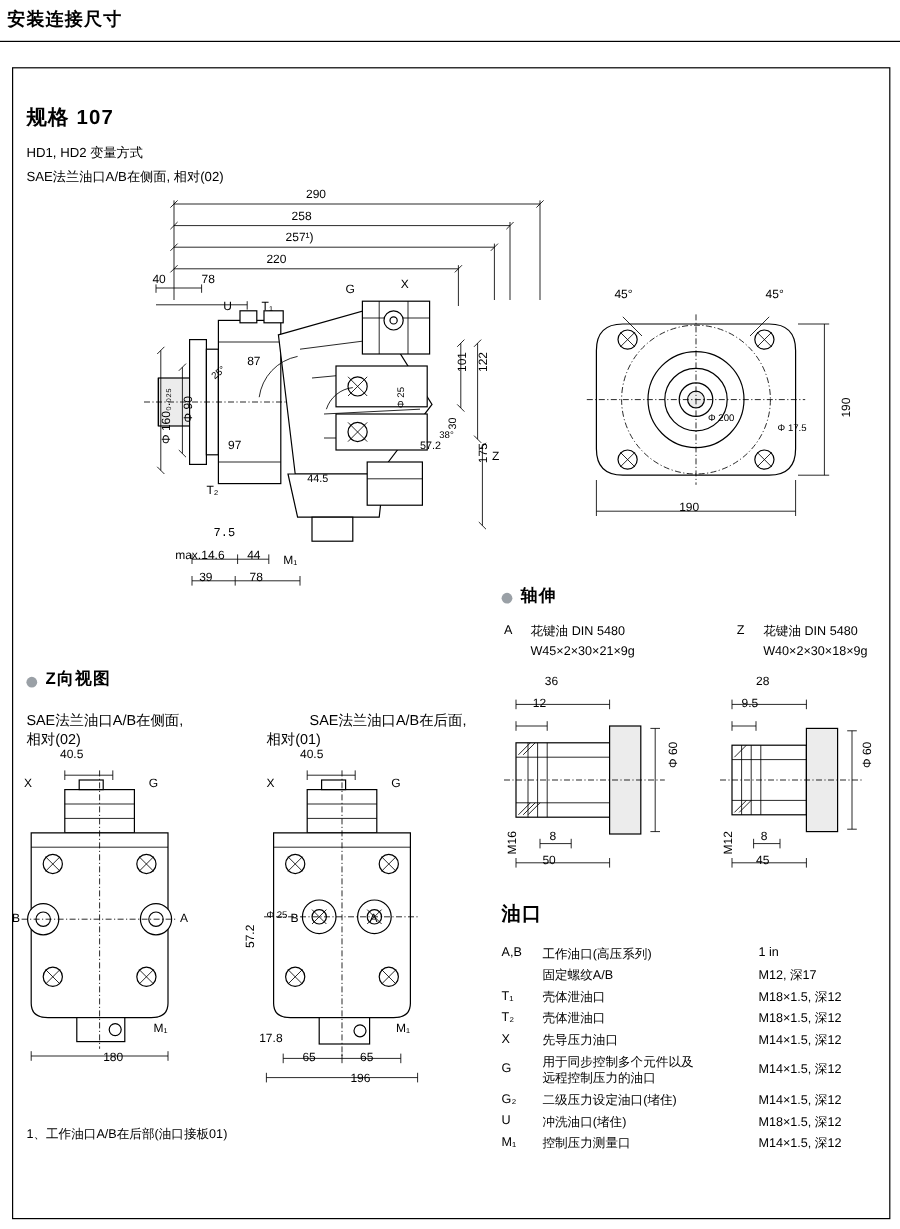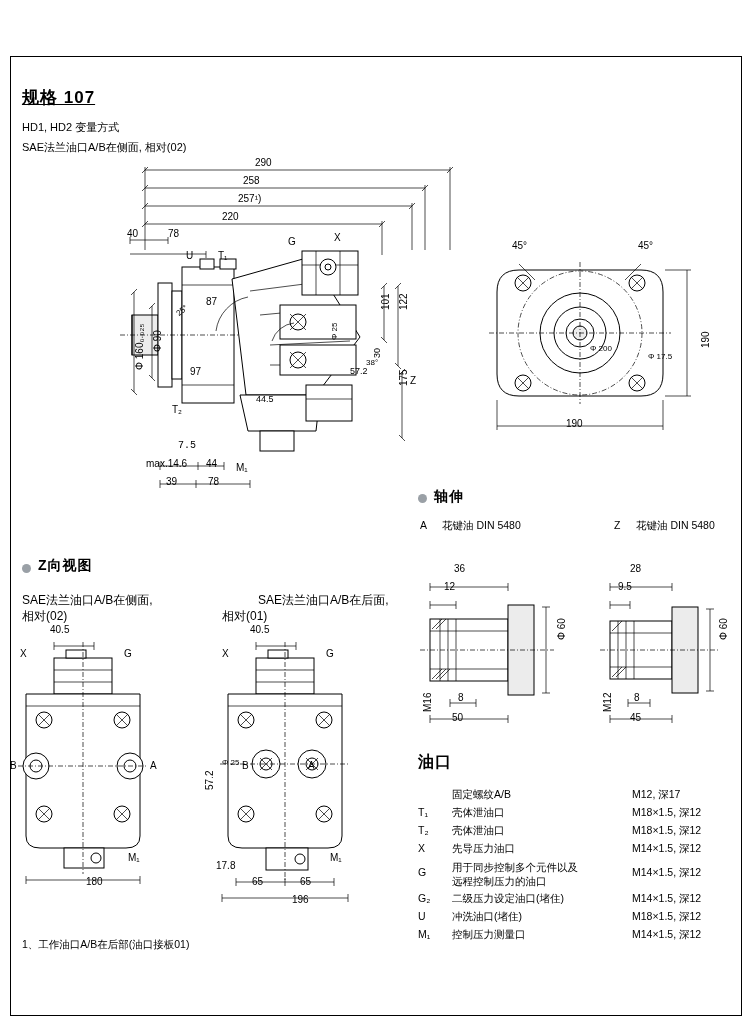--- a/index.html
+++ b/index.html
@@ -18,21 +18,21 @@
   .hdr-title{
     position:absolute;left:6px;top:7px;font-size:15px;font-weight:bold;letter-spacing:1px;
   }
 
   
   .frame{
     position:absolute;left:10px;top:56px;width:730px;height:958px;
     border:1px solid #000;
   }
 
-  .spec-title{position:absolute;left:22px;top:86px;font-size:17px;font-weight:bold;letter-spacing:1px;text-decoration:underline;}
+  .spec-title{position:absolute;left:22px;top:86px;font-size:17px;font-weight:bold;letter-spacing:1px;}
   .sub1{position:absolute;left:22px;top:120px;font-size:11px;}
   .sub2{position:absolute;left:22px;top:140px;font-size:11px;}
 
   
   .t{position:absolute;font-size:10px;white-space:nowrap;}
   .t9{position:absolute;font-size:9px;white-space:nowrap;}
   .t8{position:absolute;font-size:8px;white-space:nowrap;}
   .t11{position:absolute;font-size:12px;white-space:nowrap;}
 
   
@@ -59,20 +59,23 @@
   .shaft-tbl{position:absolute;left:418px;top:516px;font-size:10.5px;}
   .shaft-tbl td{padding:1px 0;vertical-align:top;font-size:10.5px;}
 
   .footnote{position:absolute;left:22px;top:938px;font-size:10.5px;}
 </style>
 </head>
 <body>
 
 <div class="page">
 
+  <div class="hdr">
+    <div class="hdr-title">安装连接尺寸</div>
+  </div>
 
   <div class="frame"></div>
 
   <div class="spec-title">规格 107</div>
   <div class="sub1">HD1, HD2  变量方式</div>
   <div class="sub2">SAE法兰油口A/B在侧面, 相对(02)</div>
 
   <div>
 
     <svg width="420" height="110" style="left:120px;top:160px;">
@@ -243,20 +246,26 @@
     <div class="sec-title" style="left:434px;top:488px;">轴伸</div>
 
     <div class="shaft-tbl">
       <table>
         <tbody>
             <tr>
           <td style="width:20px;">A</td>
           <td style="width:170px;">花键油 DIN 5480</td>
           <td style="width:20px;">Z</td>
           <td>花键油 DIN 5480</td>
+        </tr>
+        <tr>
+          <td></td>
+          <td>W45×2×30×21×9g</td>
+          <td></td>
+          <td>W40×2×30×18×9g</td>
         </tr>
       </tbody>
         </table>
     </div>
 
     <svg width="200" height="150" style="left:420px;top:575px;">
       <path class="stk-t" d="M10,12 L88,12 M10,8 L10,16 M88,8 L88,16"></path>
       <path class="stk-t" d="M10,30 L36,30 M10,26 L10,34 M36,26 L36,34"></path>
 
       <rect class="fillw" x="10" y="44" width="78" height="62"></rect>
@@ -395,20 +404,25 @@
     <div class="t" style="left:308px;top:760px;">A</div>
     <div class="t" style="left:330px;top:852px;">M₁</div>
   </div>
 
   <div>
     <div class="sec-title" style="left:418px;top:752px;font-size:16px;">油口</div>
 
     <div class="port-tbl">
       <table>
         <tbody>
+            <tr>
+          <td class="c1">A,B</td>
+          <td class="c2">工作油口(高压系列)</td>
+          <td class="c3">1 in</td>
+        </tr>
         <tr>
           <td class="c1"></td>
           <td class="c2">固定螺纹A/B</td>
           <td class="c3">M12, 深17</td>
         </tr>
         <tr>
           <td class="c1">T₁</td>
           <td class="c2">壳体泄油口</td>
           <td class="c3">M18×1.5, 深12</td>
         </tr>

